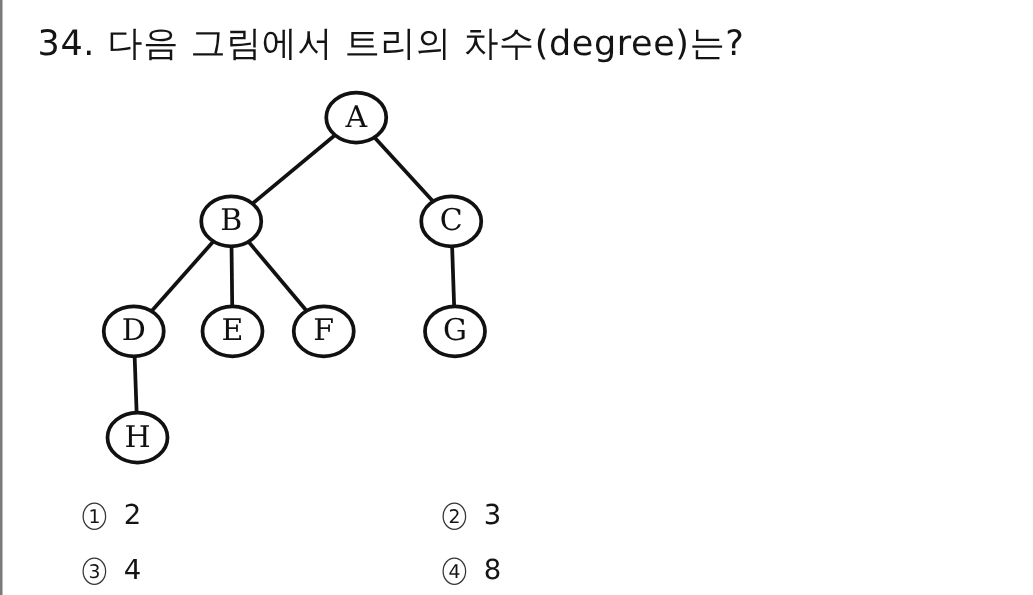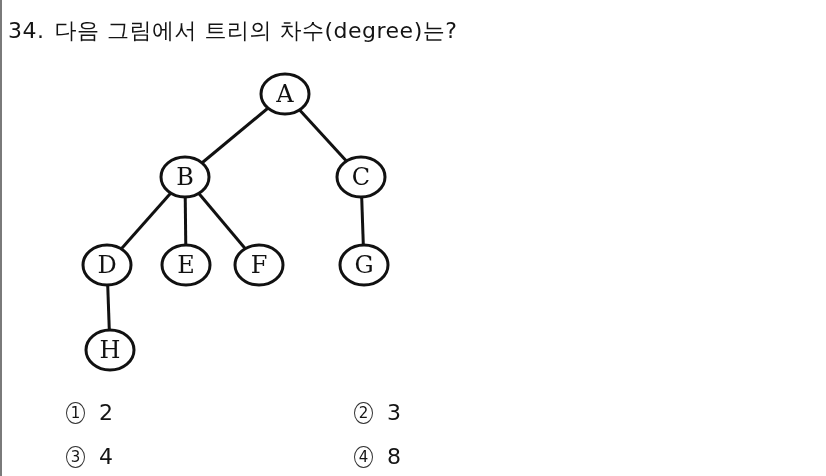--- a/index.html
+++ b/index.html
@@ -18,23 +18,23 @@
     .left-rule {
       position: absolute;
       left: 0;
       top: 0;
       width: 2px;
       height: 476px;
       background: #7a7a7a;
     }
     .question {
       position: absolute;
-      left: 8px;
+      left: 30px;
       top: 16px;
-      font-size: 22px;
+      font-size: 28px;
       letter-spacing: 0.5px;
       white-space: nowrap;
       color: #141414;
     }
     .question .qnum {
       margin-right: 10px;
     }
     .figure {
       position: absolute;
       left: 0;

